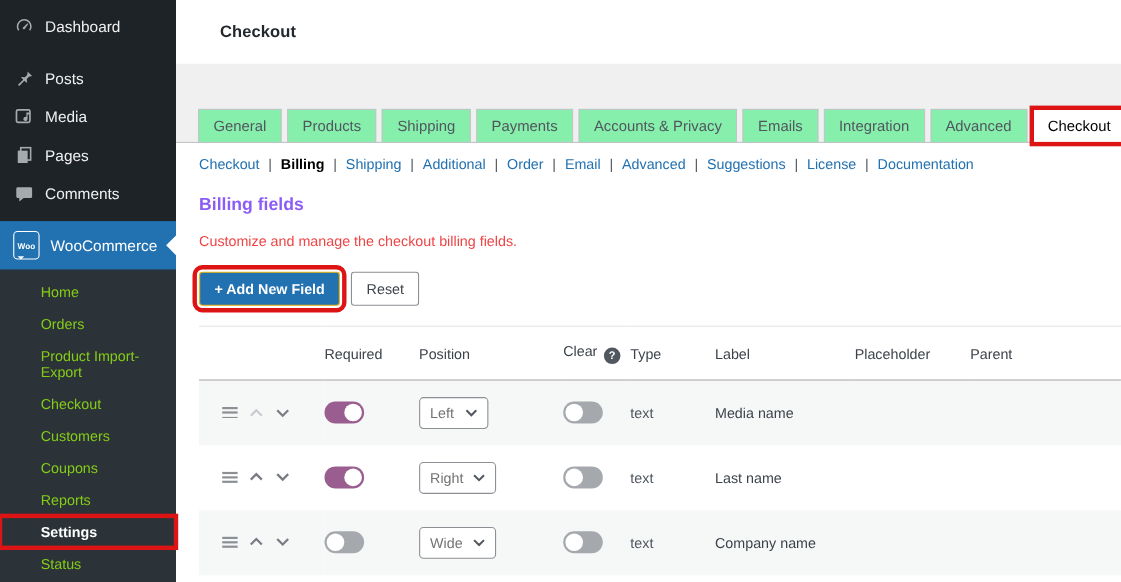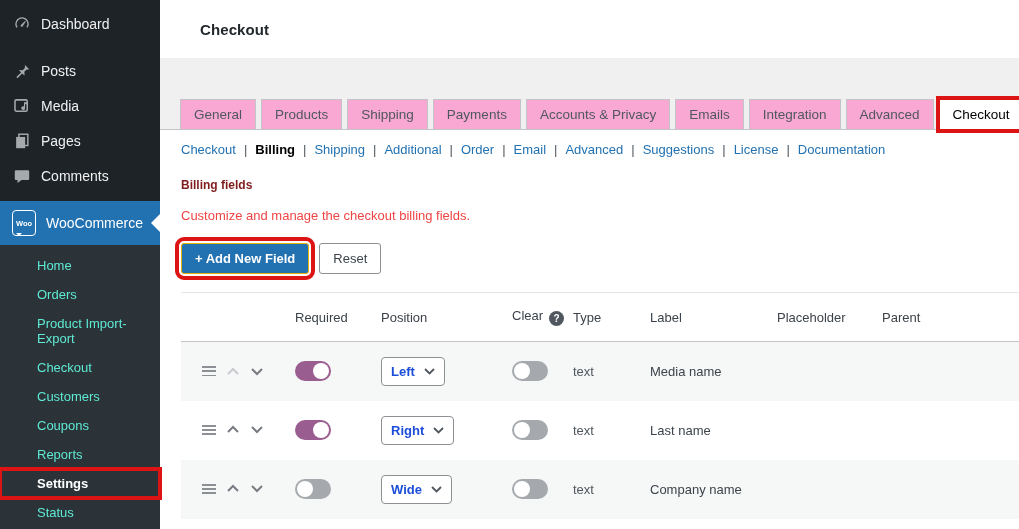--- a/index.html
+++ b/index.html
@@ -9,43 +9,43 @@
   
   .sidebar { position:absolute; left:0; top:0; width:160px; height:529px; background:#1d2327; z-index:5; }
   .menu-item { display:flex; align-items:center; gap:10px; padding:8px 8px 8px 12px; color:#f0f0f1; font-size:14px; cursor:pointer; }
   .menu-item .mi-icon { width:19px; height:19px; display:flex; align-items:center; justify-content:center; flex:0 0 19px; }
   .menu-sep { height:12px; }
   .menu-item.woo { background:#2271b1; color:#fff; position:relative; padding-top:9px; padding-bottom:9px; }
   .woo-badge { width:24px; height:26px; border:1.5px solid #fff; border-radius:4px; color:#fff; font-size:7.5px; font-weight:700; display:flex; align-items:center; justify-content:center; flex:0 0 24px; position:relative; }
   .woo-badge::after { content:""; position:absolute; left:3px; bottom:-4px; border:3px solid transparent; border-top-color:#fff; }
   .woo-arrow { position:absolute; right:0; top:50%; transform:translateY(-50%); width:0; height:0; border:9px solid transparent; border-right:9px solid #ffffff; border-left:none; }
   .submenu { background:#2c3338; padding:6px 0 8px; }
-  .submenu a { display:block; padding:7px 12px 7px 37px; font-size:13px; color:#5eead4; text-decoration:none; cursor:pointer; }
+  .submenu a { display:block; padding:7px 12px 7px 37px; font-size:13px; color:#84cc16; text-decoration:none; cursor:pointer; }
   .submenu a.current { color:#fff; font-weight:700; }
   .submenu a.red-ann { outline:4px solid #dd1414; outline-offset:-2px; }
 
   
   .main { position:absolute; left:160px; top:0; right:0; bottom:0; background:#fff; }
   .topbar { height:58px; background:#fff; display:flex; align-items:center; padding-left:40px; }
   .topbar h1 { font-size:15px; font-weight:600; color:#23282d; letter-spacing:.1px; }
 
   .grayband { height:72px; background:#f0f0f1; border-bottom:1px solid #c3c4c7; position:relative; }
   .tabs { position:absolute; left:20px; right:0; bottom:-1px; display:flex; align-items:flex-end; }
-  .tab { background:#f9a8d4; border:1px solid #c3c4c7; border-bottom:1px solid #c3c4c7; margin-right:5px; padding:7px 13px; font-size:13.5px; color:#50575e; cursor:pointer; white-space:nowrap; }
+  .tab { background:#86efac; border:1px solid #c3c4c7; border-bottom:1px solid #c3c4c7; margin-right:5px; padding:7px 13px; font-size:13.5px; color:#50575e; cursor:pointer; white-space:nowrap; }
   .tab.active { background:#fff; color:#000; border-bottom-color:#fff; }
   .tab.red-ann { outline:4px solid #dd1414; outline-offset:-1px; }
 
   .content { padding:12px 0 0 21px; }
   .subnav { list-style:none; display:flex; flex-wrap:wrap; font-size:13px; }
   .subnav li { display:flex; align-items:center; }
   .subnav li + li::before { content:"|"; color:#50575e; padding:0 8px; }
   .subnav a { color:#2271b1; text-decoration:none; cursor:pointer; }
   .subnav a.current { color:#000; font-weight:700; }
 
-  .section-title { margin-top:21px; font-size:12px; font-weight:700; color:#7f1d1d; }
+  .section-title { margin-top:21px; font-size:16px; font-weight:700; color:#8b5cf6; }
   .section-desc { margin-top:16px; font-size:13px; color:#ef4444; }
 
   .toolbar { margin-top:20px; display:flex; gap:10px; align-items:center; }
   .btn { font-family:inherit; font-size:13px; border-radius:3px; padding:7px 13px; cursor:pointer; }
   .btn-primary { background:#2271b1; border:1px solid #eab308; color:#fff; font-weight:600; }
   .btn-primary.red-ann { outline:4px solid #dd1414; outline-offset:2px; }
   .btn-secondary { background:#fff; border:1px solid #8c8f94; color:#3c434a; }
 
   
   table.fields { margin-top:18px; border-collapse:collapse; table-layout:fixed; width:838px; border-top:1px solid #e2e4e7; }
@@ -58,21 +58,21 @@
   .drag-handle { display:inline-flex; flex-direction:column; gap:2.5px; cursor:grab; }
   .drag-handle i { display:block; width:14px; height:1.8px; background:#8c8f94; }
   .chev { color:#787c82; display:inline-flex; cursor:pointer; }
   .chev.dim { color:#c8ccd0; }
 
   .toggle { display:inline-block; width:36px; height:20px; border-radius:10px; background:#a5a9ad; position:relative; cursor:pointer; vertical-align:middle; }
   .toggle::after { content:""; position:absolute; top:2px; left:2px; width:16px; height:16px; border-radius:50%; background:#fff; }
   .toggle.on { background:#9a5d8f; }
   .toggle.on::after { left:auto; right:2px; }
 
-  .selectbox { display:inline-flex; align-items:center; justify-content:space-between; gap:9px; min-width:63px; padding:6px 9px; background:#fff; border:1px solid #8c8f94; border-radius:4px; font-size:13px; color:#1d4ed8; cursor:pointer;font-weight:bold; }
+  .selectbox { display:inline-flex; align-items:center; justify-content:space-between; gap:9px; min-width:63px; padding:6px 9px; background:#fff; border:1px solid #8c8f94; border-radius:4px; font-size:13px; color:#737373; cursor:pointer; }
 
   .help { display:inline-flex; align-items:center; justify-content:center; width:15px; height:15px; margin-left:6px; border-radius:50%; background:#50575e; color:#fff; font-size:10px; font-weight:700; vertical-align:-2px; cursor:pointer; }
 </style>
 </head>
 <body>
 
 <div class="sidebar">
   <div class="menu-sep" style="height:6px"></div>
   <div class="menu-item">
     <span class="mi-icon">

